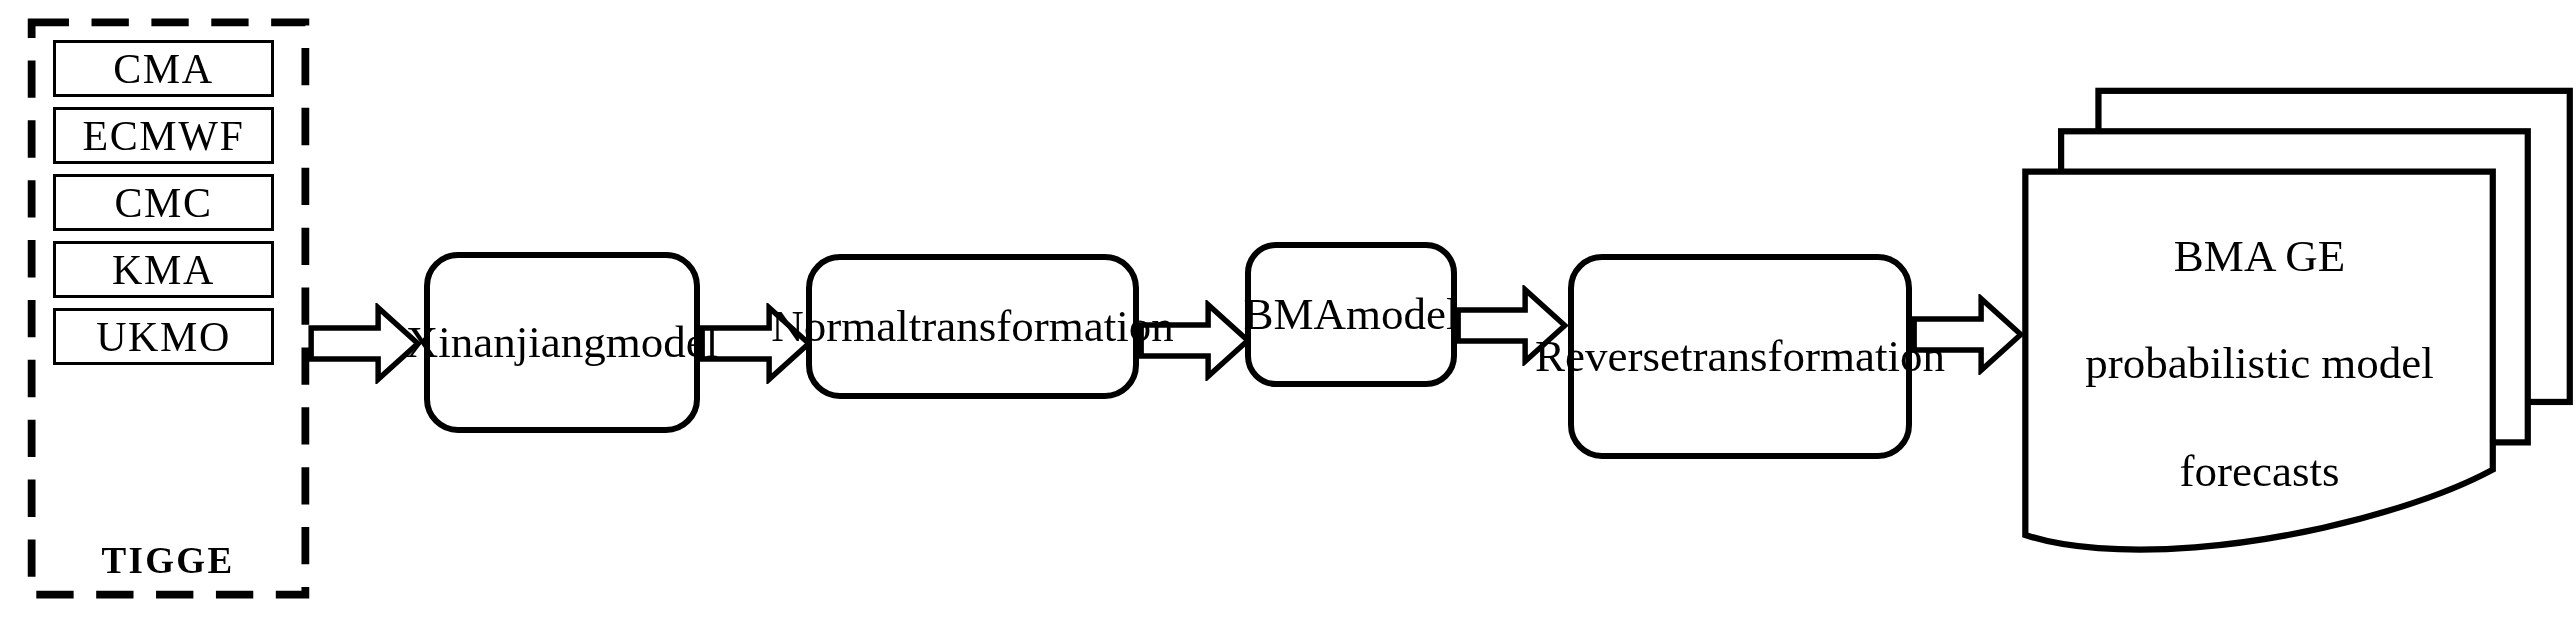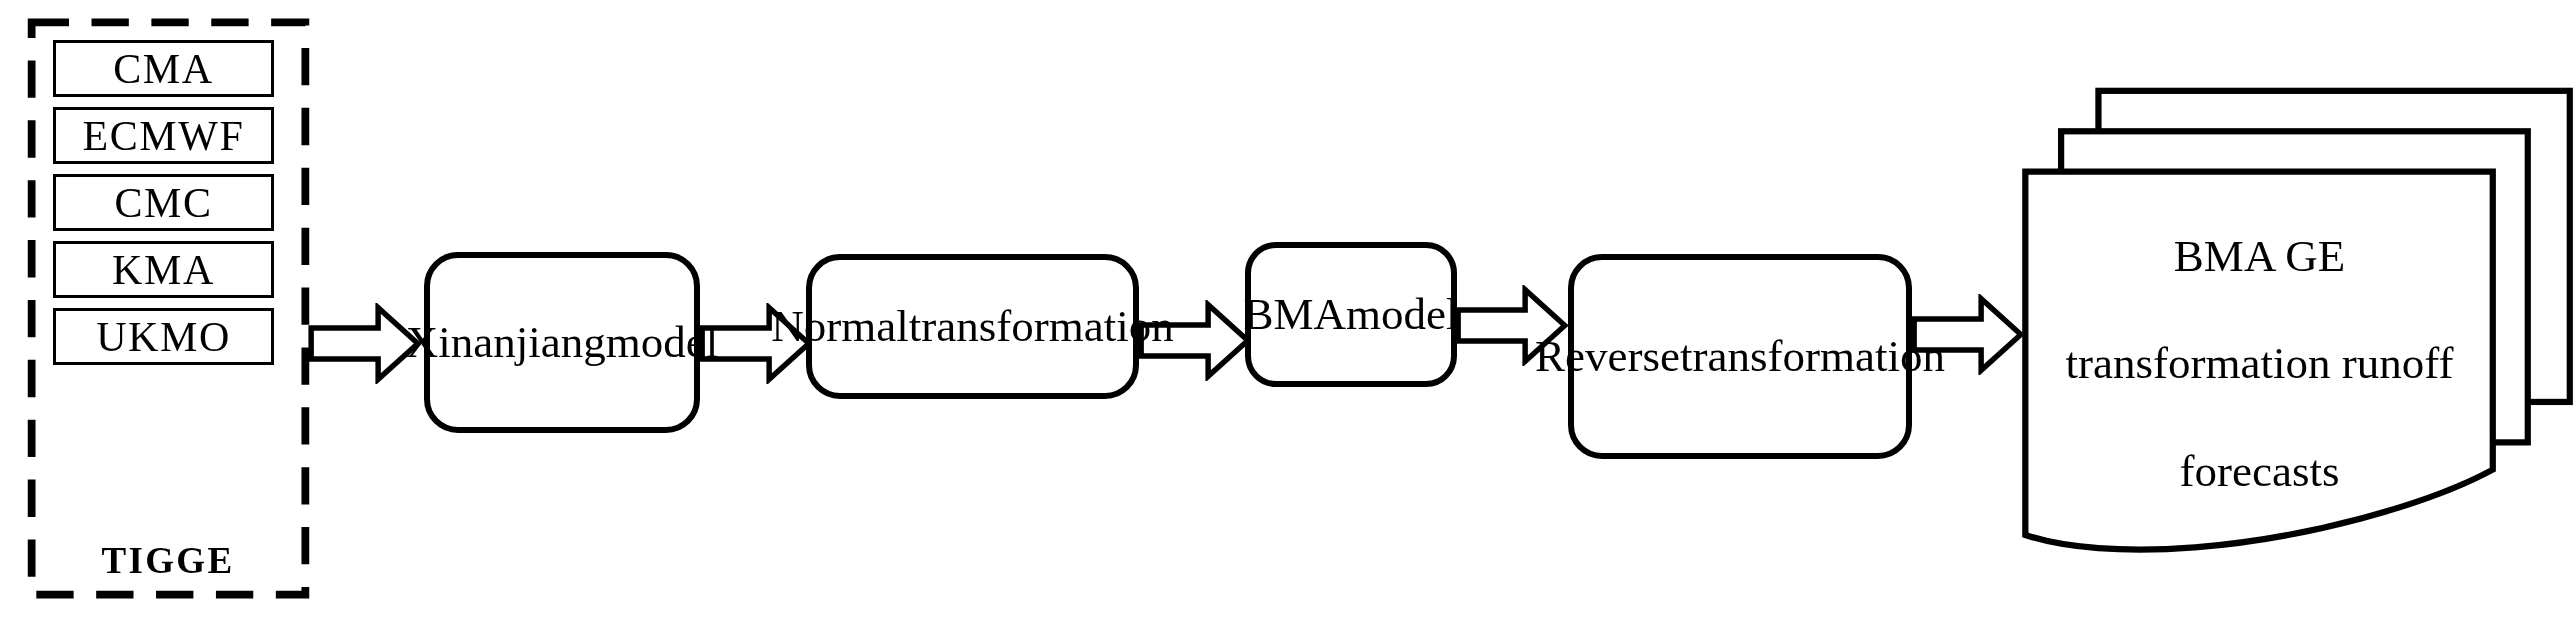--- a/index.html
+++ b/index.html
@@ -179,18 +179,18 @@
 
     <rect x="58" y="68" width="600" height="400"></rect>
 
     <path d="M 12 120 L 613 120 L 613 503
              C 530 548, 372 592, 230 603
              C 140 610, 62 604, 12 587 Z"></path>
   </svg>
 
   <div id="doc-text" class="abs">
     <span>BMA GE</span>
-    <span>transformation runoff</span>
+    <span>probabilistic model</span>
     <span>forecasts</span>
   </div>
 
 </div>
 
 
 </body></html>

